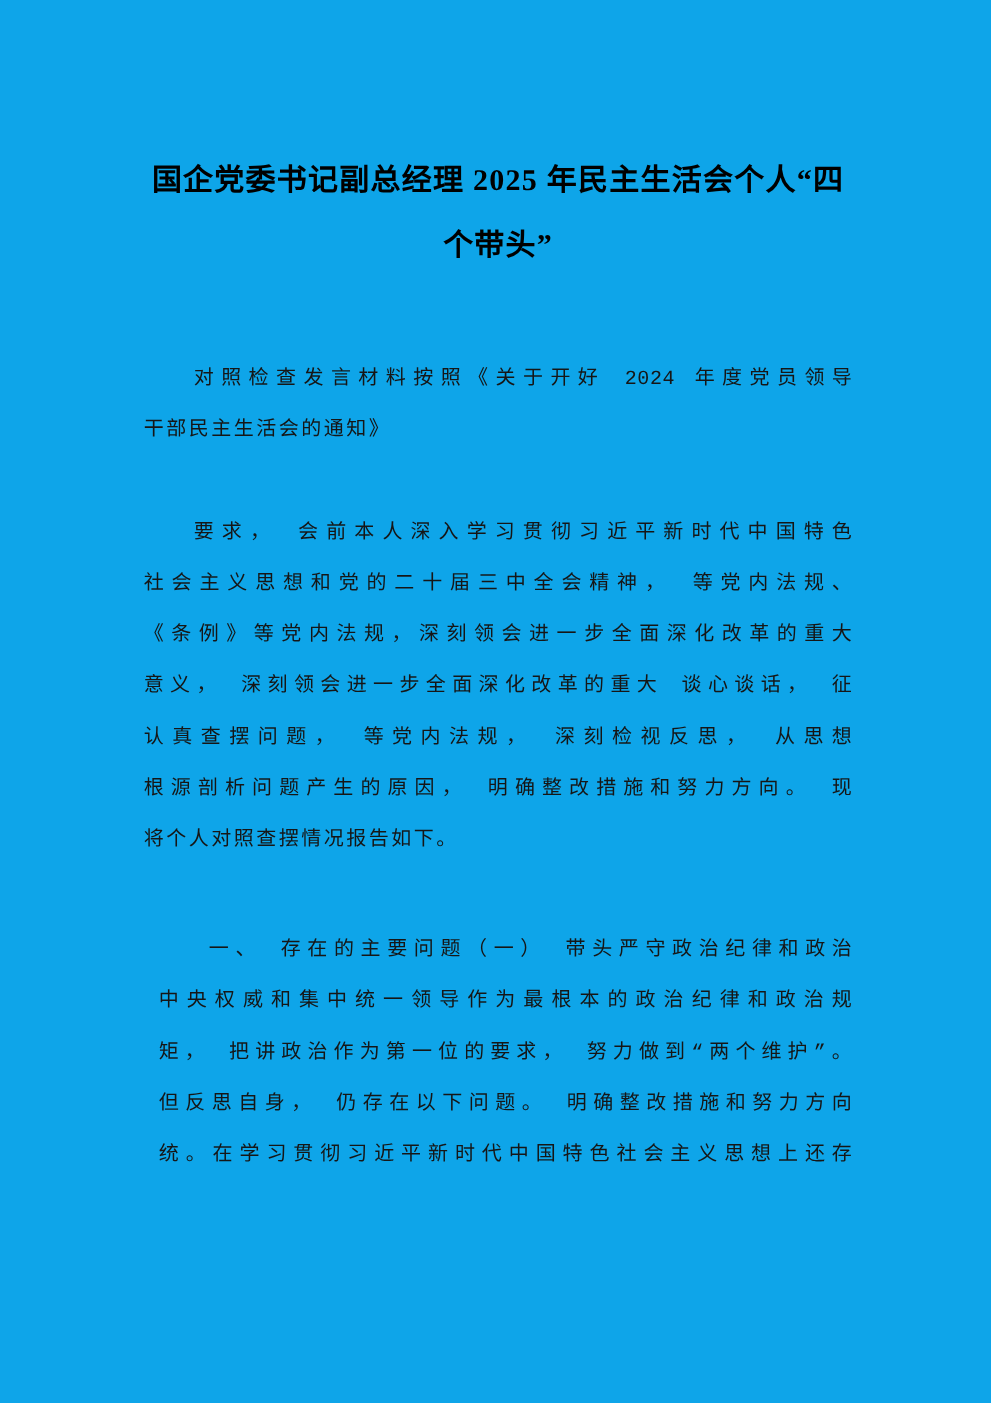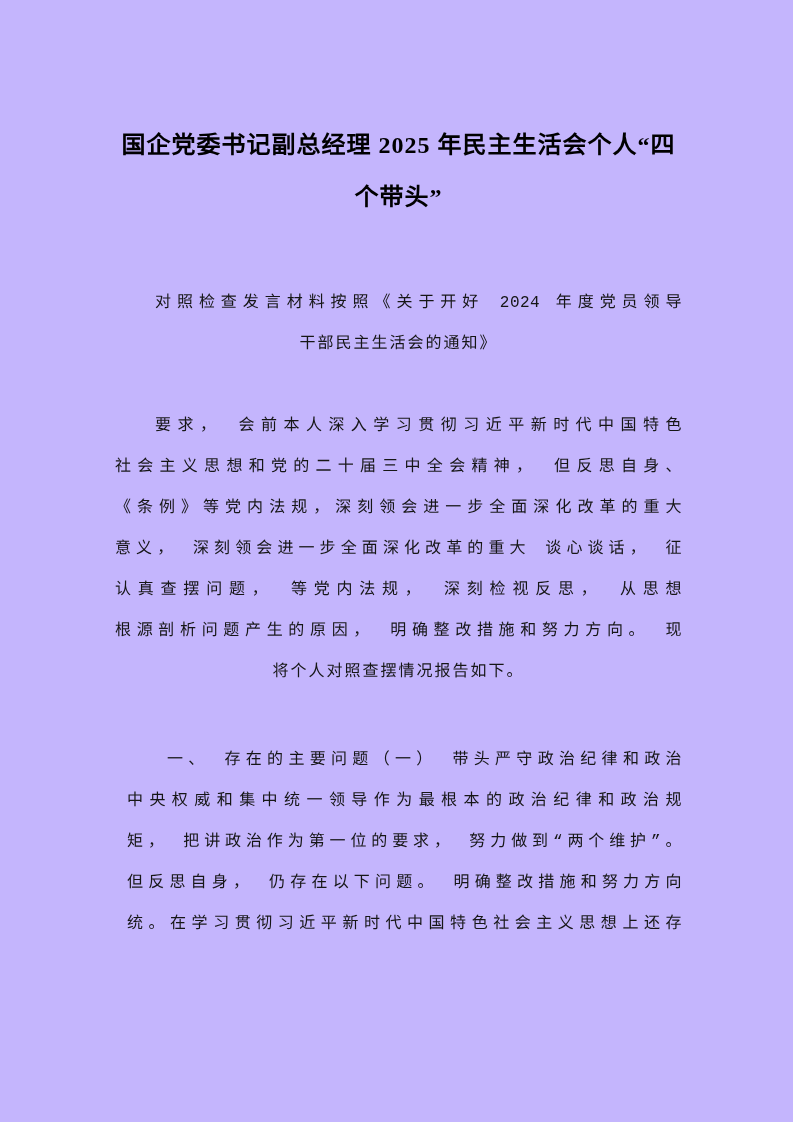--- a/index.html
+++ b/index.html
@@ -4,21 +4,21 @@
 <style>
   html, body {
     margin: 0;
     padding: 0;
     background: #ffffff;
   }
   .page {
     position: relative;
     width: 793px;
     height: 1122px;
-    background: #c4b5fd;
+    background: #0ea5e9;
     box-sizing: border-box;
     padding: 119px 111px 0 115px;
     overflow: hidden;
     font-family: "Liberation Serif", "DejaVu Serif", serif;
     color: #161616;
   }
   .doc-title {
     margin: 0 0 60px 0;
     font-size: 24px;
     font-weight: 700;
@@ -35,21 +35,21 @@
   }
   .para + .para { margin-top: 41px; }
   .para.gap-lg { margin-top: 47px; margin-left: 12px; }
   .line {
     text-align: justify;
     text-align-last: justify;
     letter-spacing: 0.5px;
   }
   .line.first { padding-left: 40px; }
   .line.last {
-    text-align: center;
+    text-align: left;
     text-align-last: auto;
     letter-spacing: 2px;
   }
 </style>
 </head>
 <body>
 
 <div class="page">
 
   <h1 class="doc-title">
@@ -57,21 +57,21 @@
     <div class="title-line">个带头”</div>
   </h1>
 
   <div class="para">
     <div class="line first">对照检查发言材料按照《关于开好 2024 年度党员领导</div>
     <div class="line last">干部民主生活会的通知》</div>
   </div>
 
   <div class="para">
     <div class="line first">要求， 会前本人深入学习贯彻习近平新时代中国特色</div>
-    <div class="line">社会主义思想和党的二十届三中全会精神， 但反思自身、</div>
+    <div class="line">社会主义思想和党的二十届三中全会精神， 等党内法规、</div>
     <div class="line">《条例》等党内法规，深刻领会进一步全面深化改革的重大</div>
     <div class="line">意义， 深刻领会进一步全面深化改革的重大 谈心谈话， 征</div>
     <div class="line">认真查摆问题， 等党内法规， 深刻检视反思， 从思想</div>
     <div class="line">根源剖析问题产生的原因， 明确整改措施和努力方向。 现</div>
     <div class="line last">将个人对照查摆情况报告如下。</div>
   </div>
 
   <div class="para gap-lg">
     <div class="line first">一、 存在的主要问题（一） 带头严守政治纪律和政治</div>
     <div class="line">中央权威和集中统一领导作为最根本的政治纪律和政治规</div>

